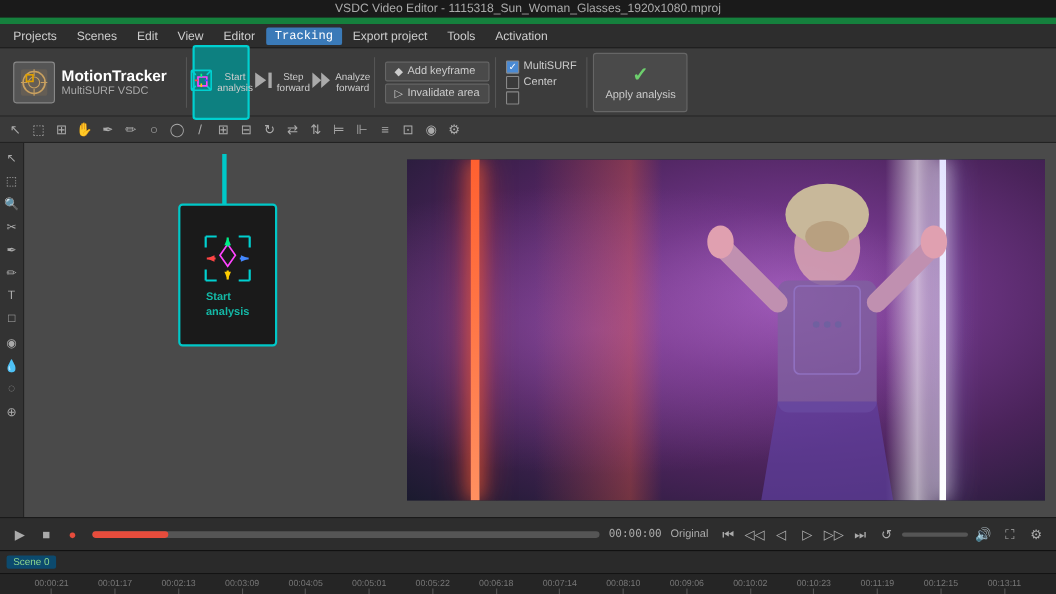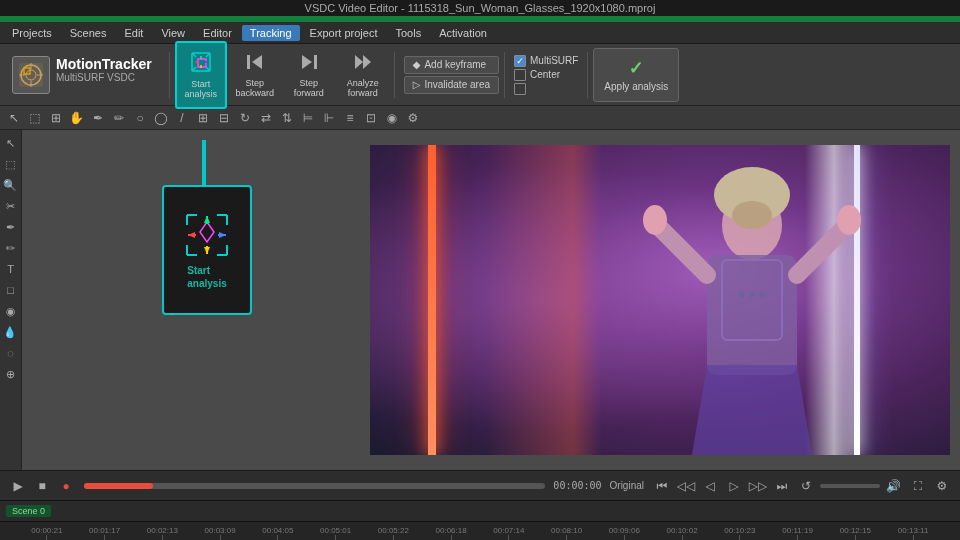--- a/index.html
+++ b/index.html
@@ -39,39 +39,40 @@
     .menu-item {
       padding: 2px 8px;
       font-size: 11px;
       color: #ccc;
       cursor: pointer;
       border-radius: 2px;
     }
     .menu-item:hover, .menu-item.active {
       background: #4a90d9;
       color: #fff;
+      font-family: Liberation Mono, monospace;
     }
     .menu-item.active {
       background: #3a7ab8;
     }
 
     
     #toolbar {
       background: #3c3c3c;
       height: 62px;
       display: flex;
       align-items: center;
       padding: 2px 4px;
       border-bottom: 1px solid #222;
       gap: 2px;
     }
 
     .motion-tracker-logo {
       display: flex;
-      align-items: flex-start;
+      align-items: center;
       gap: 6px;
       padding: 2px 8px;
       margin-right: 4px;
     }
     .logo-icon {
       width: 38px;
       height: 38px;
       background: #555;
       border: 1px solid #888;
       border-radius: 3px;
@@ -90,21 +91,21 @@
       font-weight: bold;
       color: #fff;
     }
     .logo-sub {
       font-size: 10px;
       color: #aaa;
     }
 
     .toolbar-btn {
       display: flex;
-      flex-direction: column;
+      flex-direction: row;
       align-items: center;
       justify-content: center;
       width: 52px;
       height: 68px;
       padding: 3px 2px;
       border-radius: 3px;
       cursor: pointer;
       background: transparent;
       border: 1px solid transparent;
       color: #ccc;
@@ -385,21 +386,21 @@
       background: #2a2a2a;
       height: 22px;
       display: flex;
       align-items: center;
       padding: 0 6px;
       border-top: 1px solid #111;
       border-bottom: 1px solid #111;
       gap: 4px;
     }
     .scene-tag {
-      background: #14532d;
+      background: #0c4a6e;
       color: #8fd88f;
       font-size: 9px;
       padding: 1px 6px;
       border-radius: 2px;
     }
 
     
     #timeline {
       background: #252525;
       height: 18px;
@@ -518,29 +519,20 @@
         <polygon points="9,9 17,9 17,17 9,17" fill="none" stroke="#ff44ff" stroke-width="1.5"></polygon>
         <line x1="12" y1="6" x2="12" y2="9" stroke="#00ff88" stroke-width="1.5"></line>
         <line x1="12" y1="15" x2="12" y2="18" stroke="#ffcc00" stroke-width="1.5"></line>
         <line x1="6" y1="12" x2="9" y2="12" stroke="#ff4444" stroke-width="1.5"></line>
         <line x1="15" y1="12" x2="18" y2="12" stroke="#4444ff" stroke-width="1.5"></line>
       </svg>
     </div>
     <span>Start analysis</span>
   </div>
 
-  <div class="toolbar-btn">
-    <div class="toolbar-btn-icon">
-      <svg width="22" height="22" viewBox="0 0 22 22">
-        <rect x="3" y="4" width="3" height="14" fill="#aaa"></rect>
-        <polygon points="18,4 8,11 18,18" fill="#aaa"></polygon>
-      </svg>
-    </div>
-    <span>Step backward</span>
-  </div>
 
 
   <div class="toolbar-btn">
     <div class="toolbar-btn-icon">
       <svg width="22" height="22" viewBox="0 0 22 22">
         <polygon points="4,4 14,11 4,18" fill="#aaa"></polygon>
         <rect x="16" y="4" width="3" height="14" fill="#aaa"></rect>
       </svg>
     </div>
     <span>Step forward</span>

